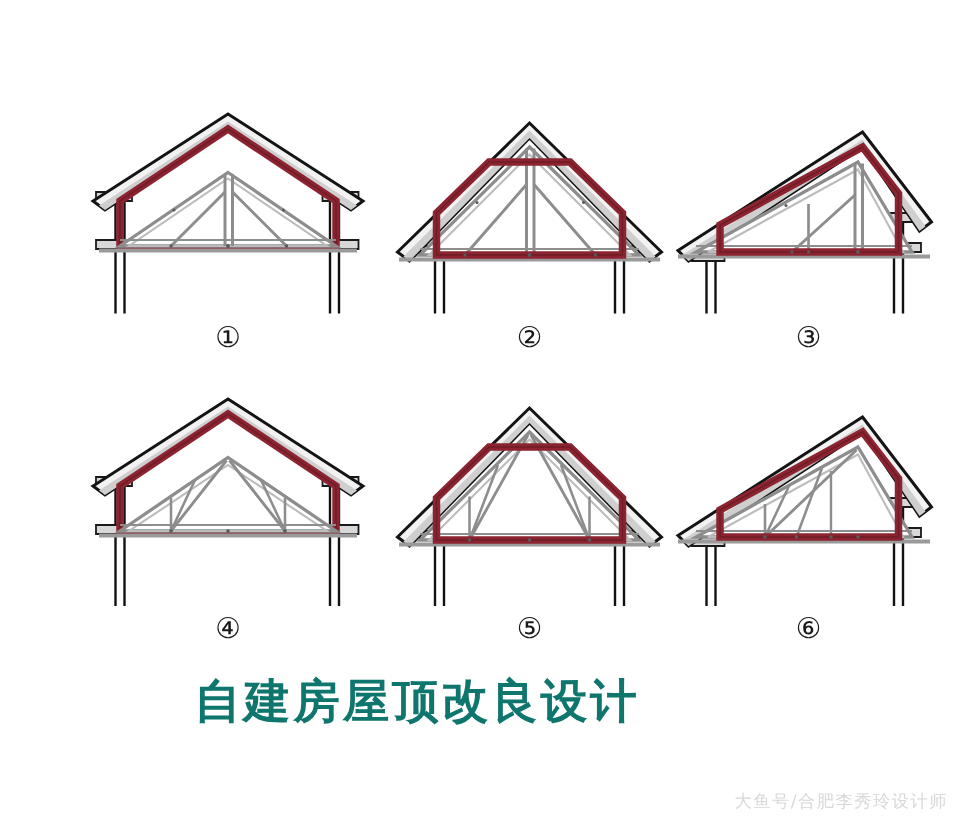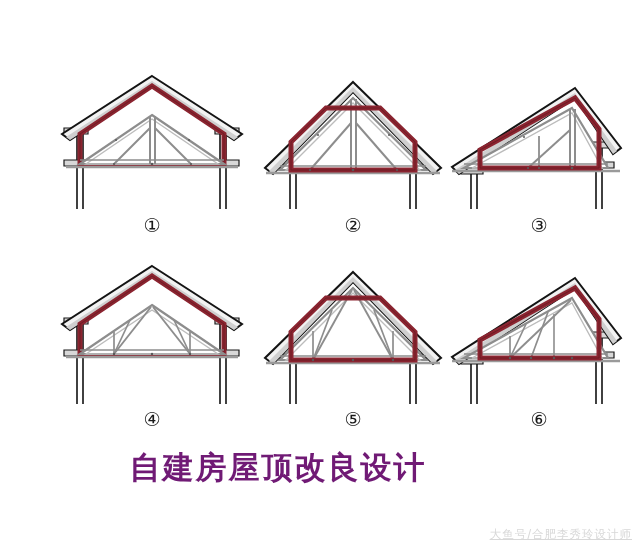--- a/index.html
+++ b/index.html
@@ -27,34 +27,33 @@
     line-height:1;
   }
 
   .title{
     position:absolute;
     left:0;top:447px;width:556px;
     text-align:center;
     font-size:31px;
     font-weight:700;
     letter-spacing:2px;
-    color:#701a75;
+    color:#0f766e;
     font-family:"DejaVu Sans","Liberation Sans",sans-serif;
   }
 
   .watermark{
     position:absolute;
     right:8px;bottom:7px;
     font-size:11.5px;
     color:#d8d8d8;
     letter-spacing:1px;
     font-family:"DejaVu Sans","Liberation Sans",sans-serif;
     white-space:nowrap;
     user-select:none;
-    text-decoration:underline;
   }
 </style>
 </head>
 <body>
 
 <div id="page">
 
   <div class="grid">
 
     <div class="cell" style="left:52px;top:68px;width:200px;height:170px;">

